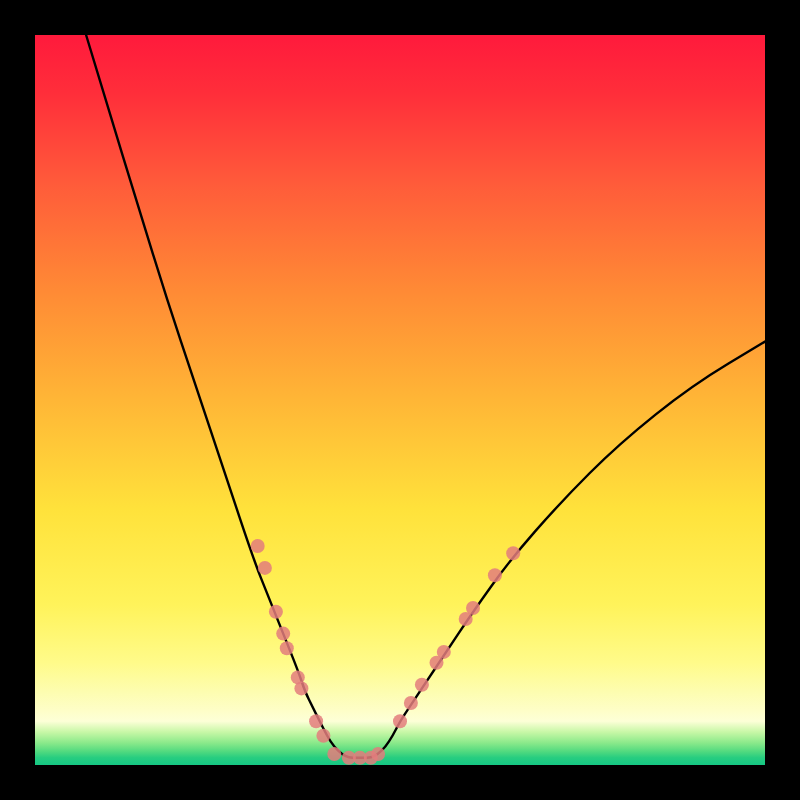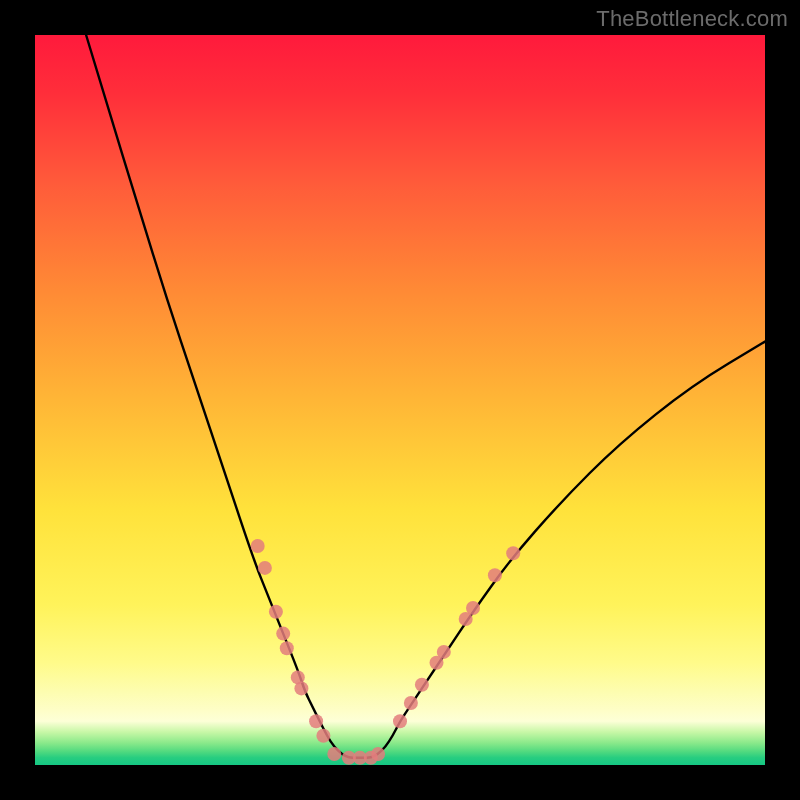--- a/index.html
+++ b/index.html
@@ -62,21 +62,20 @@
     top: 0;
     width: 730px;
     height: 730px;
     overflow: visible;
   }
 </style>
 </head>
 <body>
 
 <div class="frame">
-  <div class="watermark">TheBottleneck.com</div>
 
   <div class="plot">
     <svg class="curve" viewBox="0 0 730 730" preserveAspectRatio="none">
       <path id="curve-path" fill="none" stroke="#000000" stroke-width="2.4" stroke-linecap="round" stroke-linejoin="round" d="M 51.1 0.0 Q 73.0 73.0 87.6 120.4 Q 102.2 167.9 116.8 215.3 Q 131.4 262.8 146.0 306.6 Q 160.6 350.4 175.2 394.2 Q 189.8 438.0 204.4 481.8 Q 219.0 525.6 226.3 543.9 Q 233.6 562.1 240.9 580.4 Q 248.2 598.6 255.5 616.9 Q 262.8 635.1 266.5 646.0 Q 270.1 657.0 273.8 664.3 Q 277.4 671.6 281.0 678.9 Q 284.7 686.2 288.4 693.5 Q 292.0 700.8 295.6 706.3 Q 299.3 711.8 302.9 715.4 Q 306.6 719.0 310.3 720.9 Q 313.9 722.7 317.5 722.7 Q 321.2 722.7 324.9 722.7 Q 328.5 722.7 332.1 722.7 Q 335.8 722.7 339.4 720.9 Q 343.1 719.0 346.8 715.4 Q 350.4 711.8 354.0 706.3 Q 357.7 700.8 361.4 693.5 Q 365.0 686.2 372.3 675.3 Q 379.6 664.3 386.9 653.3 Q 394.2 642.4 401.5 631.5 Q 408.8 620.5 423.4 598.6 Q 438.0 576.7 456.3 551.2 Q 474.5 525.6 500.1 496.4 Q 525.6 467.2 554.8 438.0 Q 584.0 408.8 620.5 379.6 Q 657.0 350.4 693.5 328.5 T 730.0 306.6"></path>
       <g id="marker-group">
           <circle cx="222.7" cy="511.0" r="7" fill="#e37d7d" fill-opacity="0.85"></circle>
           <circle cx="229.9" cy="532.9" r="7" fill="#e37d7d" fill-opacity="0.85"></circle>
           <circle cx="240.9" cy="576.7" r="7" fill="#e37d7d" fill-opacity="0.85"></circle>
           <circle cx="248.2" cy="598.6" r="7" fill="#e37d7d" fill-opacity="0.85"></circle>
           <circle cx="251.8" cy="613.2" r="7" fill="#e37d7d" fill-opacity="0.85"></circle>

